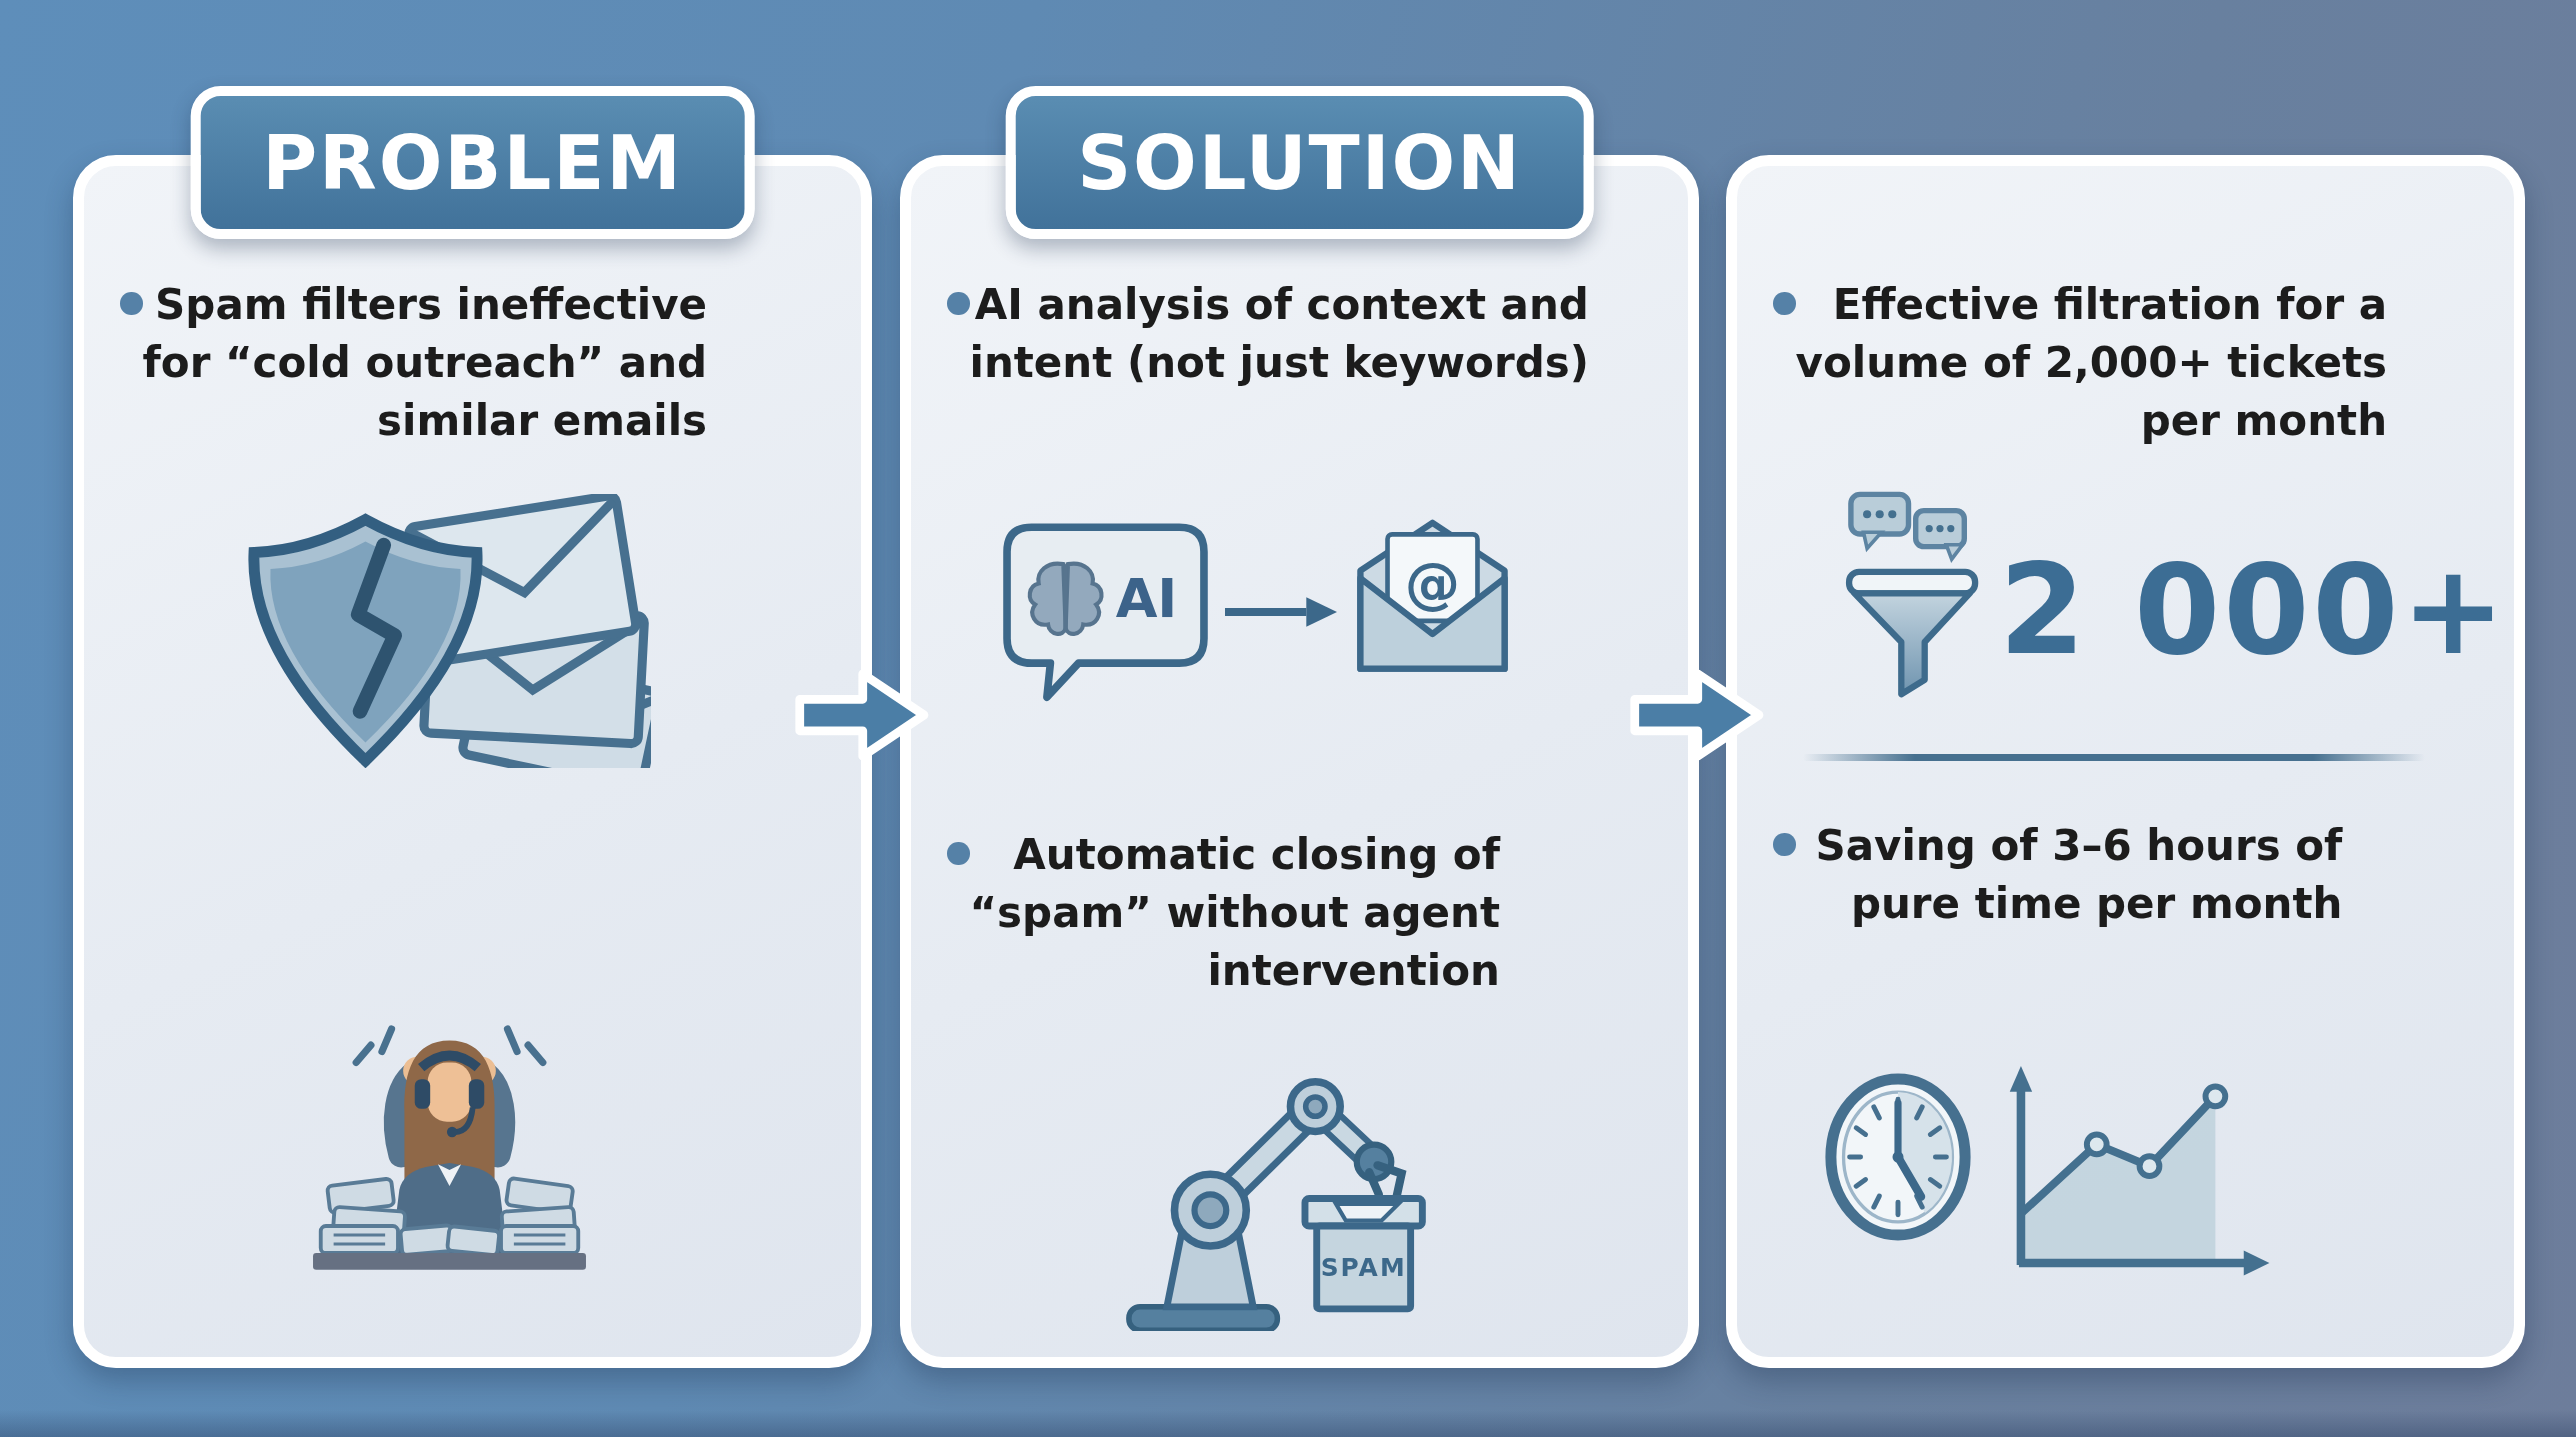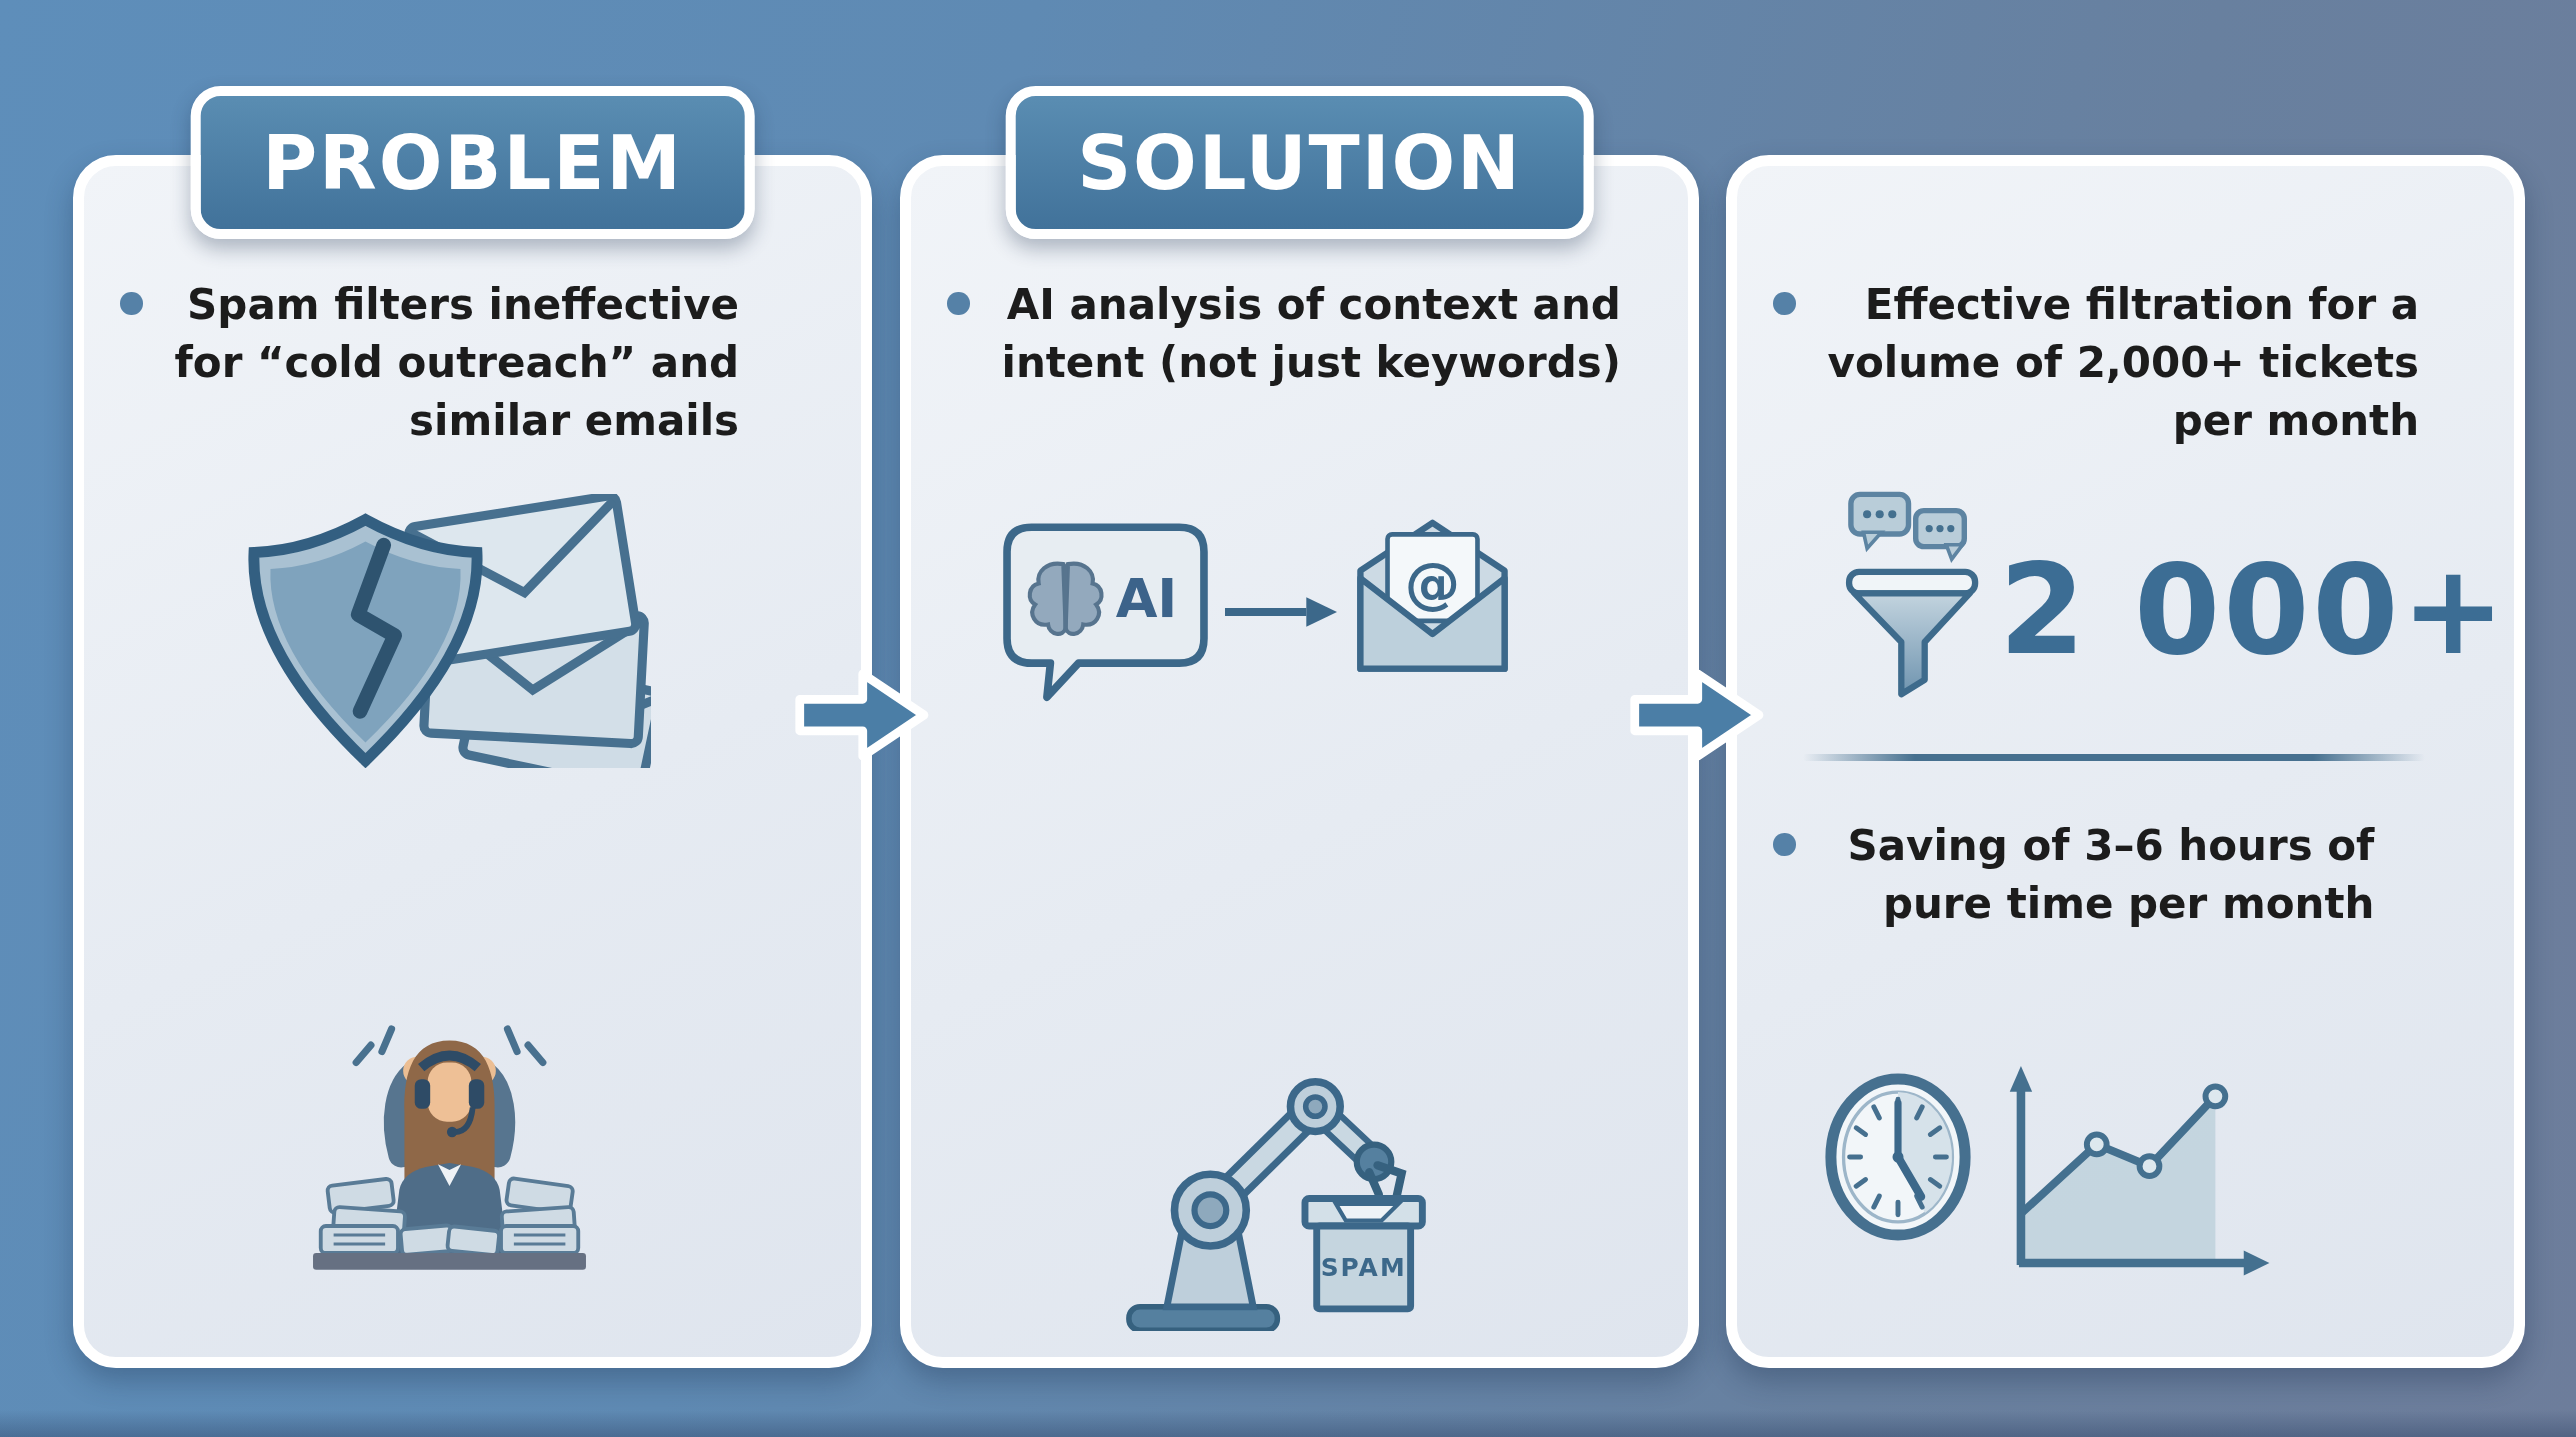--- a/index.html
+++ b/index.html
@@ -21,21 +21,21 @@
   .badge{
     position:absolute;top:-80px;left:50%;transform:translateX(-50%);
     background:linear-gradient(180deg,#5a8db2,#41729a);
     border:10.3px solid #ffffff;border-radius:30px;
     padding:22.5px 62px;white-space:nowrap;
     font-size:75px;font-weight:bold;color:#ffffff;letter-spacing:1.9px;
     box-shadow:0 9.4px 19px rgba(22,44,74,.30);
   }
   .bullet{position:absolute;left:36px;display:flex;align-items:flex-start;}
   .dot{width:22.5px;height:22.5px;border-radius:50%;background:#5581a7;margin-top:16px;flex:none;}
-  .btext{margin-left:32px;font-size:42px;font-weight:bold;line-height:1.38;
+  .btext{font-size:42px;font-weight:bold;line-height:1.38;
     color:#1c1c1c;white-space:pre;}
   .b1{top:110px;}
   .card-1 .b2{top:651px;} .card-2 .b2{top:660px;} .card-3 .b2{top:651px;gap:20px;}
   .abs{position:absolute;}
   .metric{
     position:absolute;left:262px;top:382px;font-size:124px;font-weight:bold;
     color:#3c6d94;letter-spacing:2.8px;line-height:1;white-space:nowrap;
   }
   .divider{position:absolute;left:66px;top:588px;width:622px;height:6.6px;border-radius:3.7px;
     background:linear-gradient(90deg,rgba(70,112,143,0) 0%,#46708f 18%,#46708f 82%,rgba(70,112,143,0) 100%);}
@@ -142,20 +142,26 @@
     <polygon points="128,8 174,30 128,52" fill="#3c688a"></polygon>
   </svg>
 
   <svg class="abs" style="left:435px;top:344px;" width="173" height="179" viewBox="0 0 300 310">
     <path d="M25,105 L150,22 L275,105 L275,275 L25,275 Z" fill="#ccdae4" stroke="#3c688a" stroke-width="11" stroke-linejoin="round"></path>
     <rect x="72" y="42" width="156" height="150" rx="8" fill="#f4f8fa" stroke="#3c688a" stroke-width="8"></rect>
     <text x="150" y="160" font-size="96" font-weight="bold" fill="#3c688a" text-anchor="middle">@</text>
     <path d="M25,275 L25,118 L150,215 L275,118 L275,275 Z" fill="#bdd0dc" stroke="#3c688a" stroke-width="11" stroke-linejoin="round"></path>
   </svg>
 
+  <div class="bullet b2">
+    <span class="dot"></span>
+    <div class="btext">Automatic closing of
+“spam” without agent
+intervention</div>
+  </div>
 
   <svg class="abs" style="left:197px;top:875px;" width="318" height="290" viewBox="0 0 460 420">
     <rect x="30" y="385" width="215" height="34" rx="16" fill="#55809f" stroke="#36617f" stroke-width="8"></rect>
     <polygon points="85,385 110,260 185,260 210,385" fill="#becfdb" stroke="#3c688a" stroke-width="10"></polygon>
     <line x1="148" y1="245" x2="300" y2="95" stroke="#3c688a" stroke-width="46" stroke-linecap="round"></line>
     <line x1="148" y1="245" x2="300" y2="95" stroke="#c9d8e2" stroke-width="26" stroke-linecap="round"></line>
     <circle cx="148" cy="245" r="52" fill="#becfdb" stroke="#3c688a" stroke-width="11"></circle>
     <circle cx="148" cy="245" r="23" fill="#8ea9bd" stroke="#3c688a" stroke-width="9"></circle>
     <line x1="300" y1="95" x2="385" y2="175" stroke="#3c688a" stroke-width="40" stroke-linecap="round"></line>
     <line x1="300" y1="95" x2="385" y2="175" stroke="#c9d8e2" stroke-width="22" stroke-linecap="round"></line>

